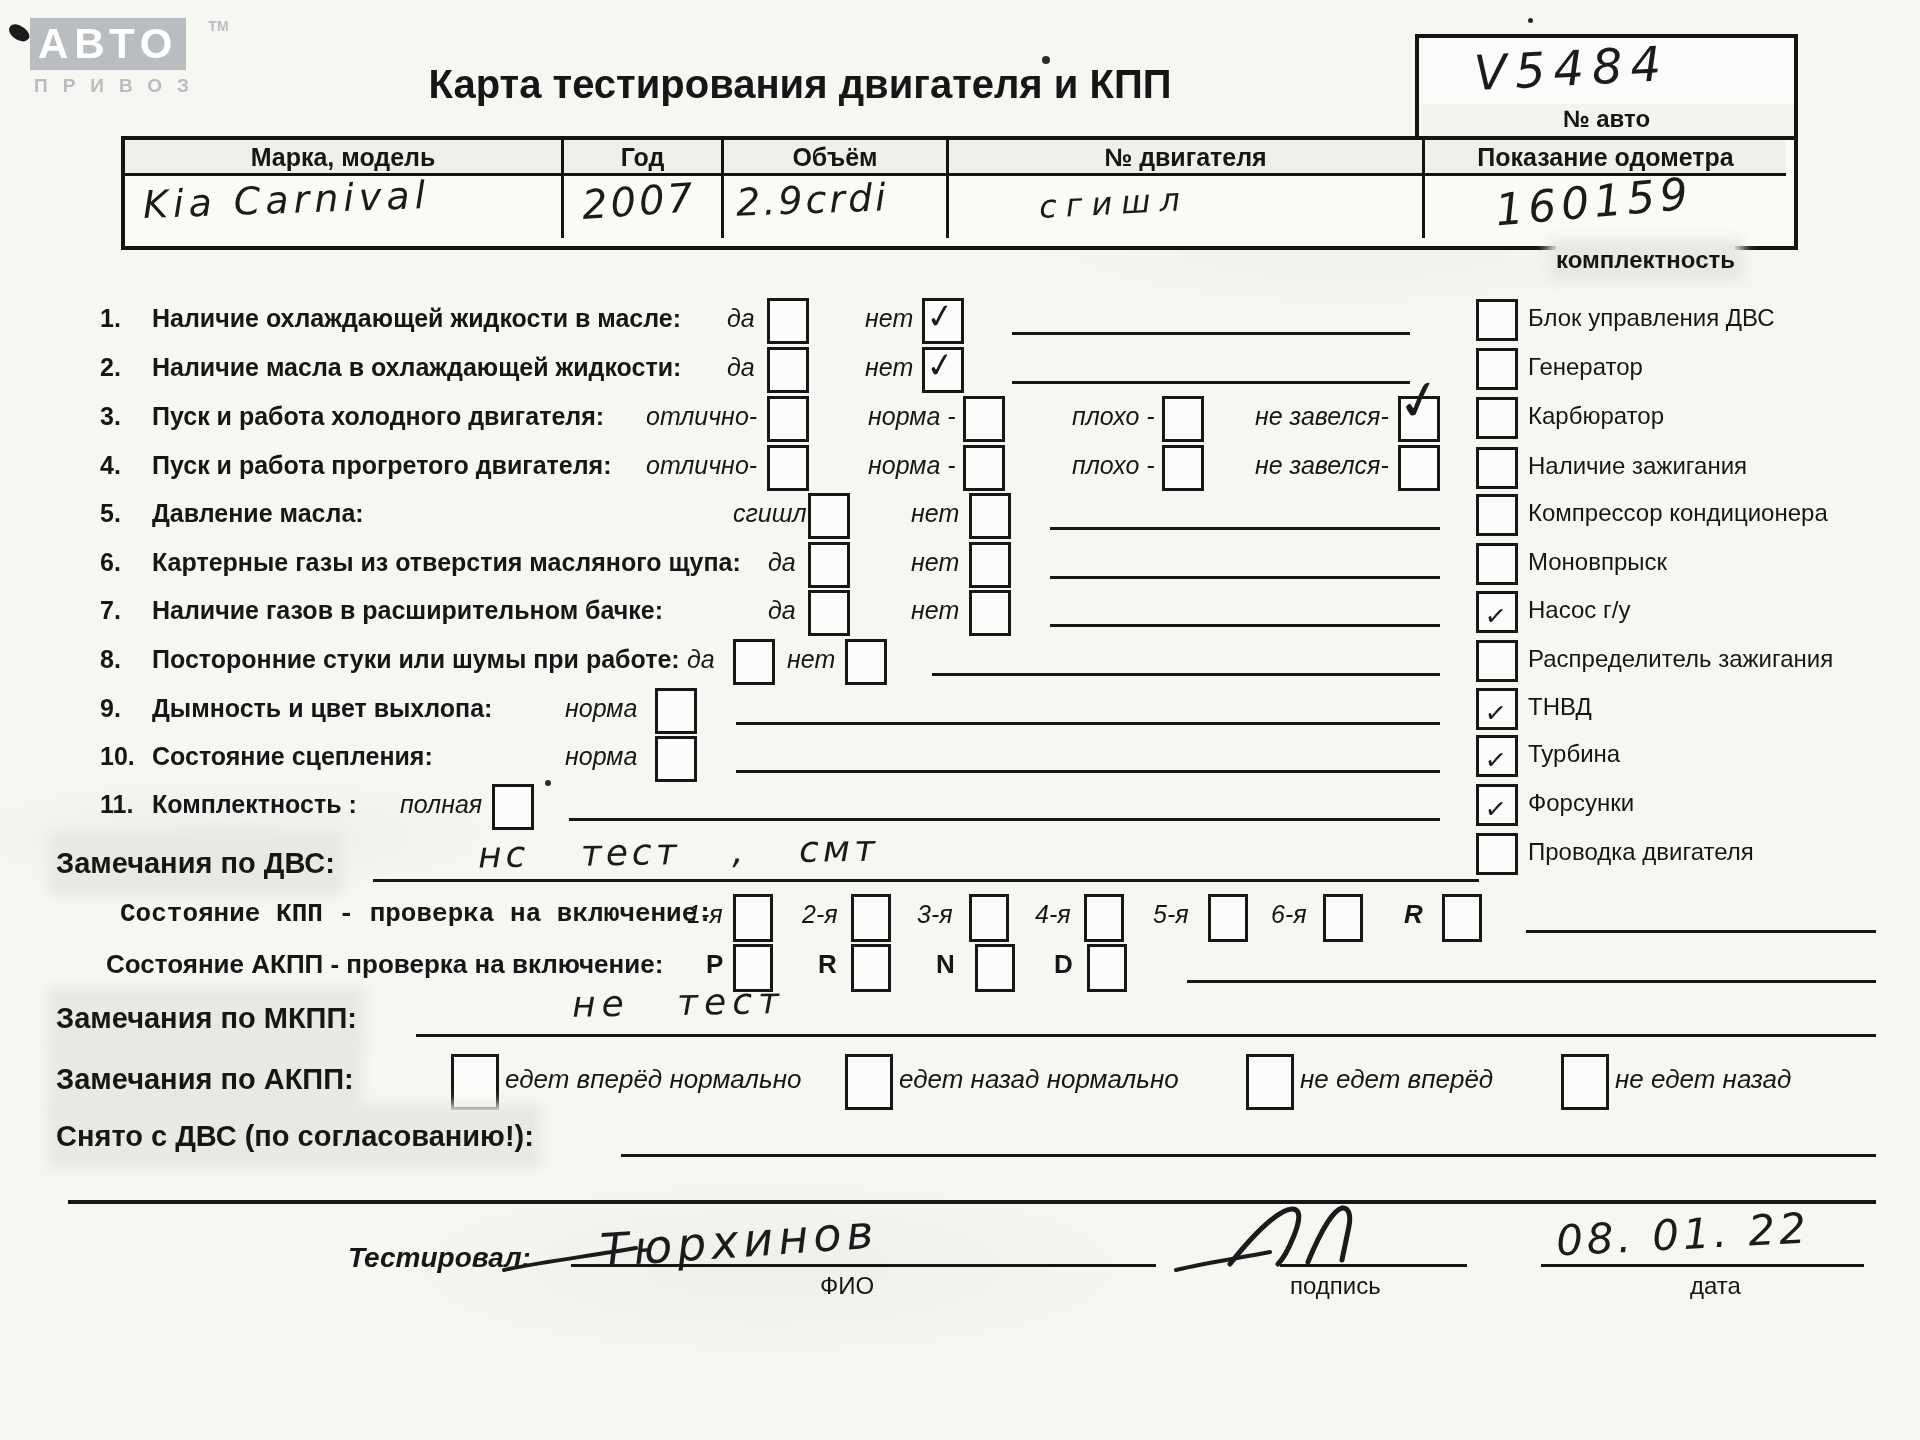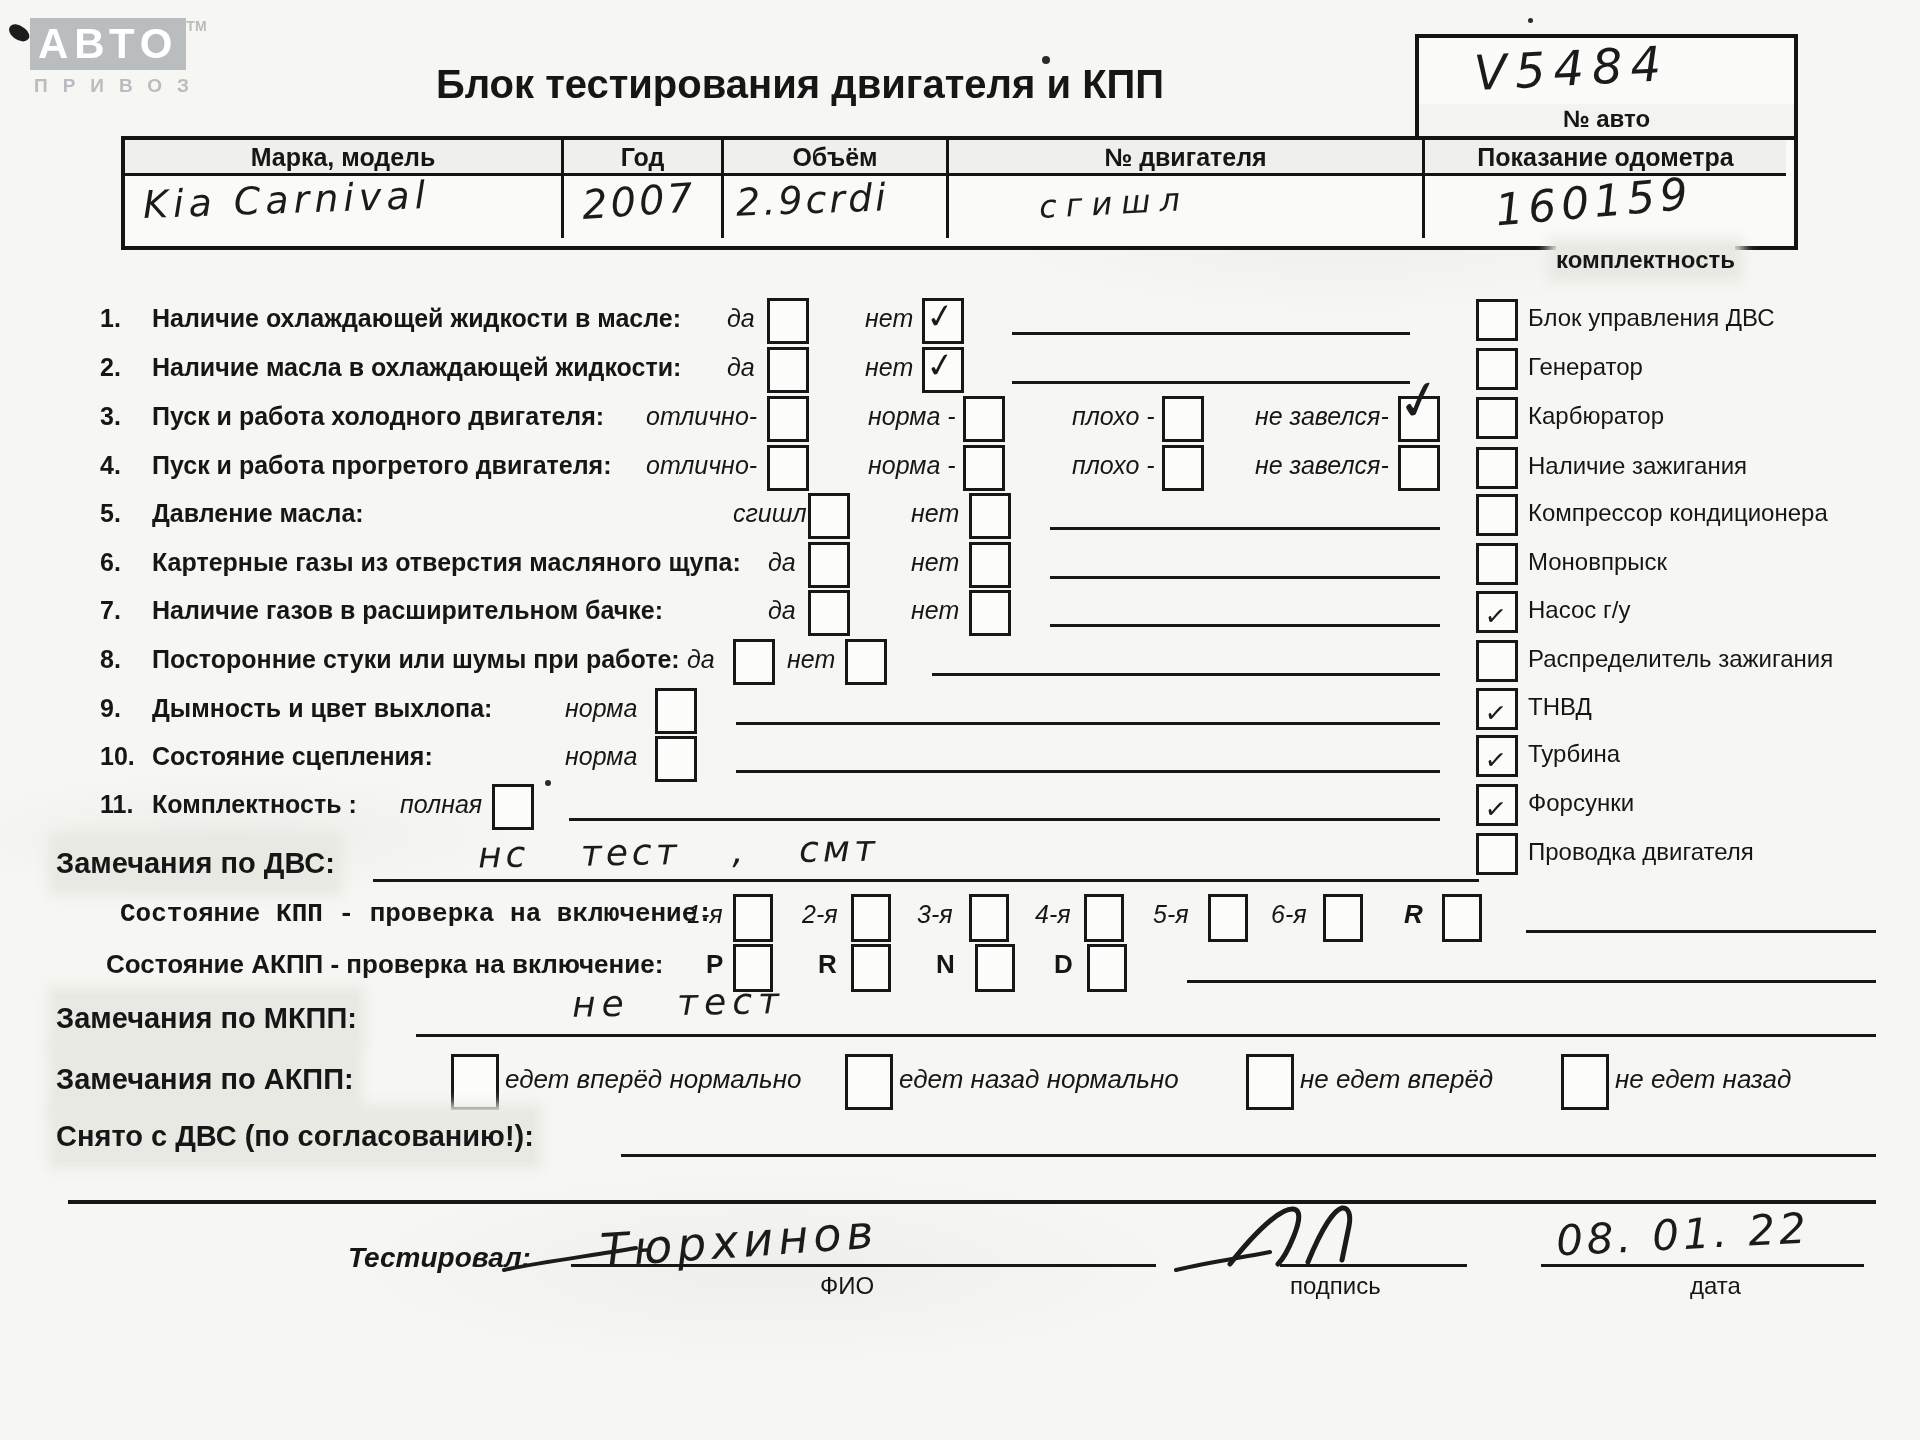--- a/index.html
+++ b/index.html
@@ -12,21 +12,21 @@
       radial-gradient(ellipse 600px 140px at 40% 88%, rgba(0,0,0,0.03), transparent 70%),
       #f6f6f3;
   }
   .abs{position:absolute;}
   .hw{font-family:"DejaVu Sans",sans-serif;font-style:italic;color:#1b1b1b;white-space:nowrap;}
   .smudge{background:#e9e9e4;box-shadow:0 0 12px 8px #e9e9e4;}
   
   .logo{position:absolute;left:30px;top:18px;}
   .logo-word{display:inline-block;background:#b9bdc0;color:#ffffff;font-weight:bold;
     font-size:42px;line-height:48px;padding:2px 8px;letter-spacing:6px;}
-  .logo-tm{color:#b9bdc0;font-size:14px;font-weight:bold;vertical-align:top;margin-left:0;}
+  .logo-tm{color:#b9bdc0;font-size:14px;font-weight:bold;vertical-align:top;margin-left:22px;}
   .logo-sub{color:#b9bdc0;font-weight:bold;font-size:19px;letter-spacing:15px;margin-top:5px;padding-left:4px;}
   
   .title{position:absolute;left:400px;top:62px;width:800px;text-align:center;
     font-size:40px;font-weight:bold;letter-spacing:0px;}
   
   .carnum-box{position:absolute;left:1415px;top:34px;width:375px;height:70px;
     border:4px solid #141414;background:#fbfbf9;}
   .carnum-val{position:absolute;left:55px;top:2px;font-size:48px;letter-spacing:8px;transform:rotate(-3deg);}
   .carnum-label{position:absolute;left:1415px;top:104px;width:375px;height:32px;
     border-left:4px solid #141414;border-right:4px solid #141414;
@@ -79,21 +79,21 @@
   <div class="blob1"></div>
   <div class="dot" style="left:1042px;top:56px;width:8px;height:8px;"></div>
   <div class="dot" style="left:1528px;top:18px;width:5px;height:5px;"></div>
   <div class="dot" style="left:545px;top:780px;width:6px;height:6px;"></div>
 
   <div class="logo">
     <div><span class="logo-word">АВТО</span><span class="logo-tm">TM</span></div>
     <div class="logo-sub">ПРИВОЗ</div>
   </div>
 
-  <h1 class="title" style="margin:0;">Блок тестирования двигателя  и КПП</h1>
+  <h1 class="title" style="margin:0;">Карта тестирования двигателя  и КПП</h1>
 
   <div class="carnum-box">
     <span class="hw carnum-val">V5484</span>
   </div>
   <div class="carnum-label">№ авто</div>
 
   <div class="vtable">
     <div class="th">Марка, модель</div>
     <div class="th">Год</div>
     <div class="th">Объём</div>

